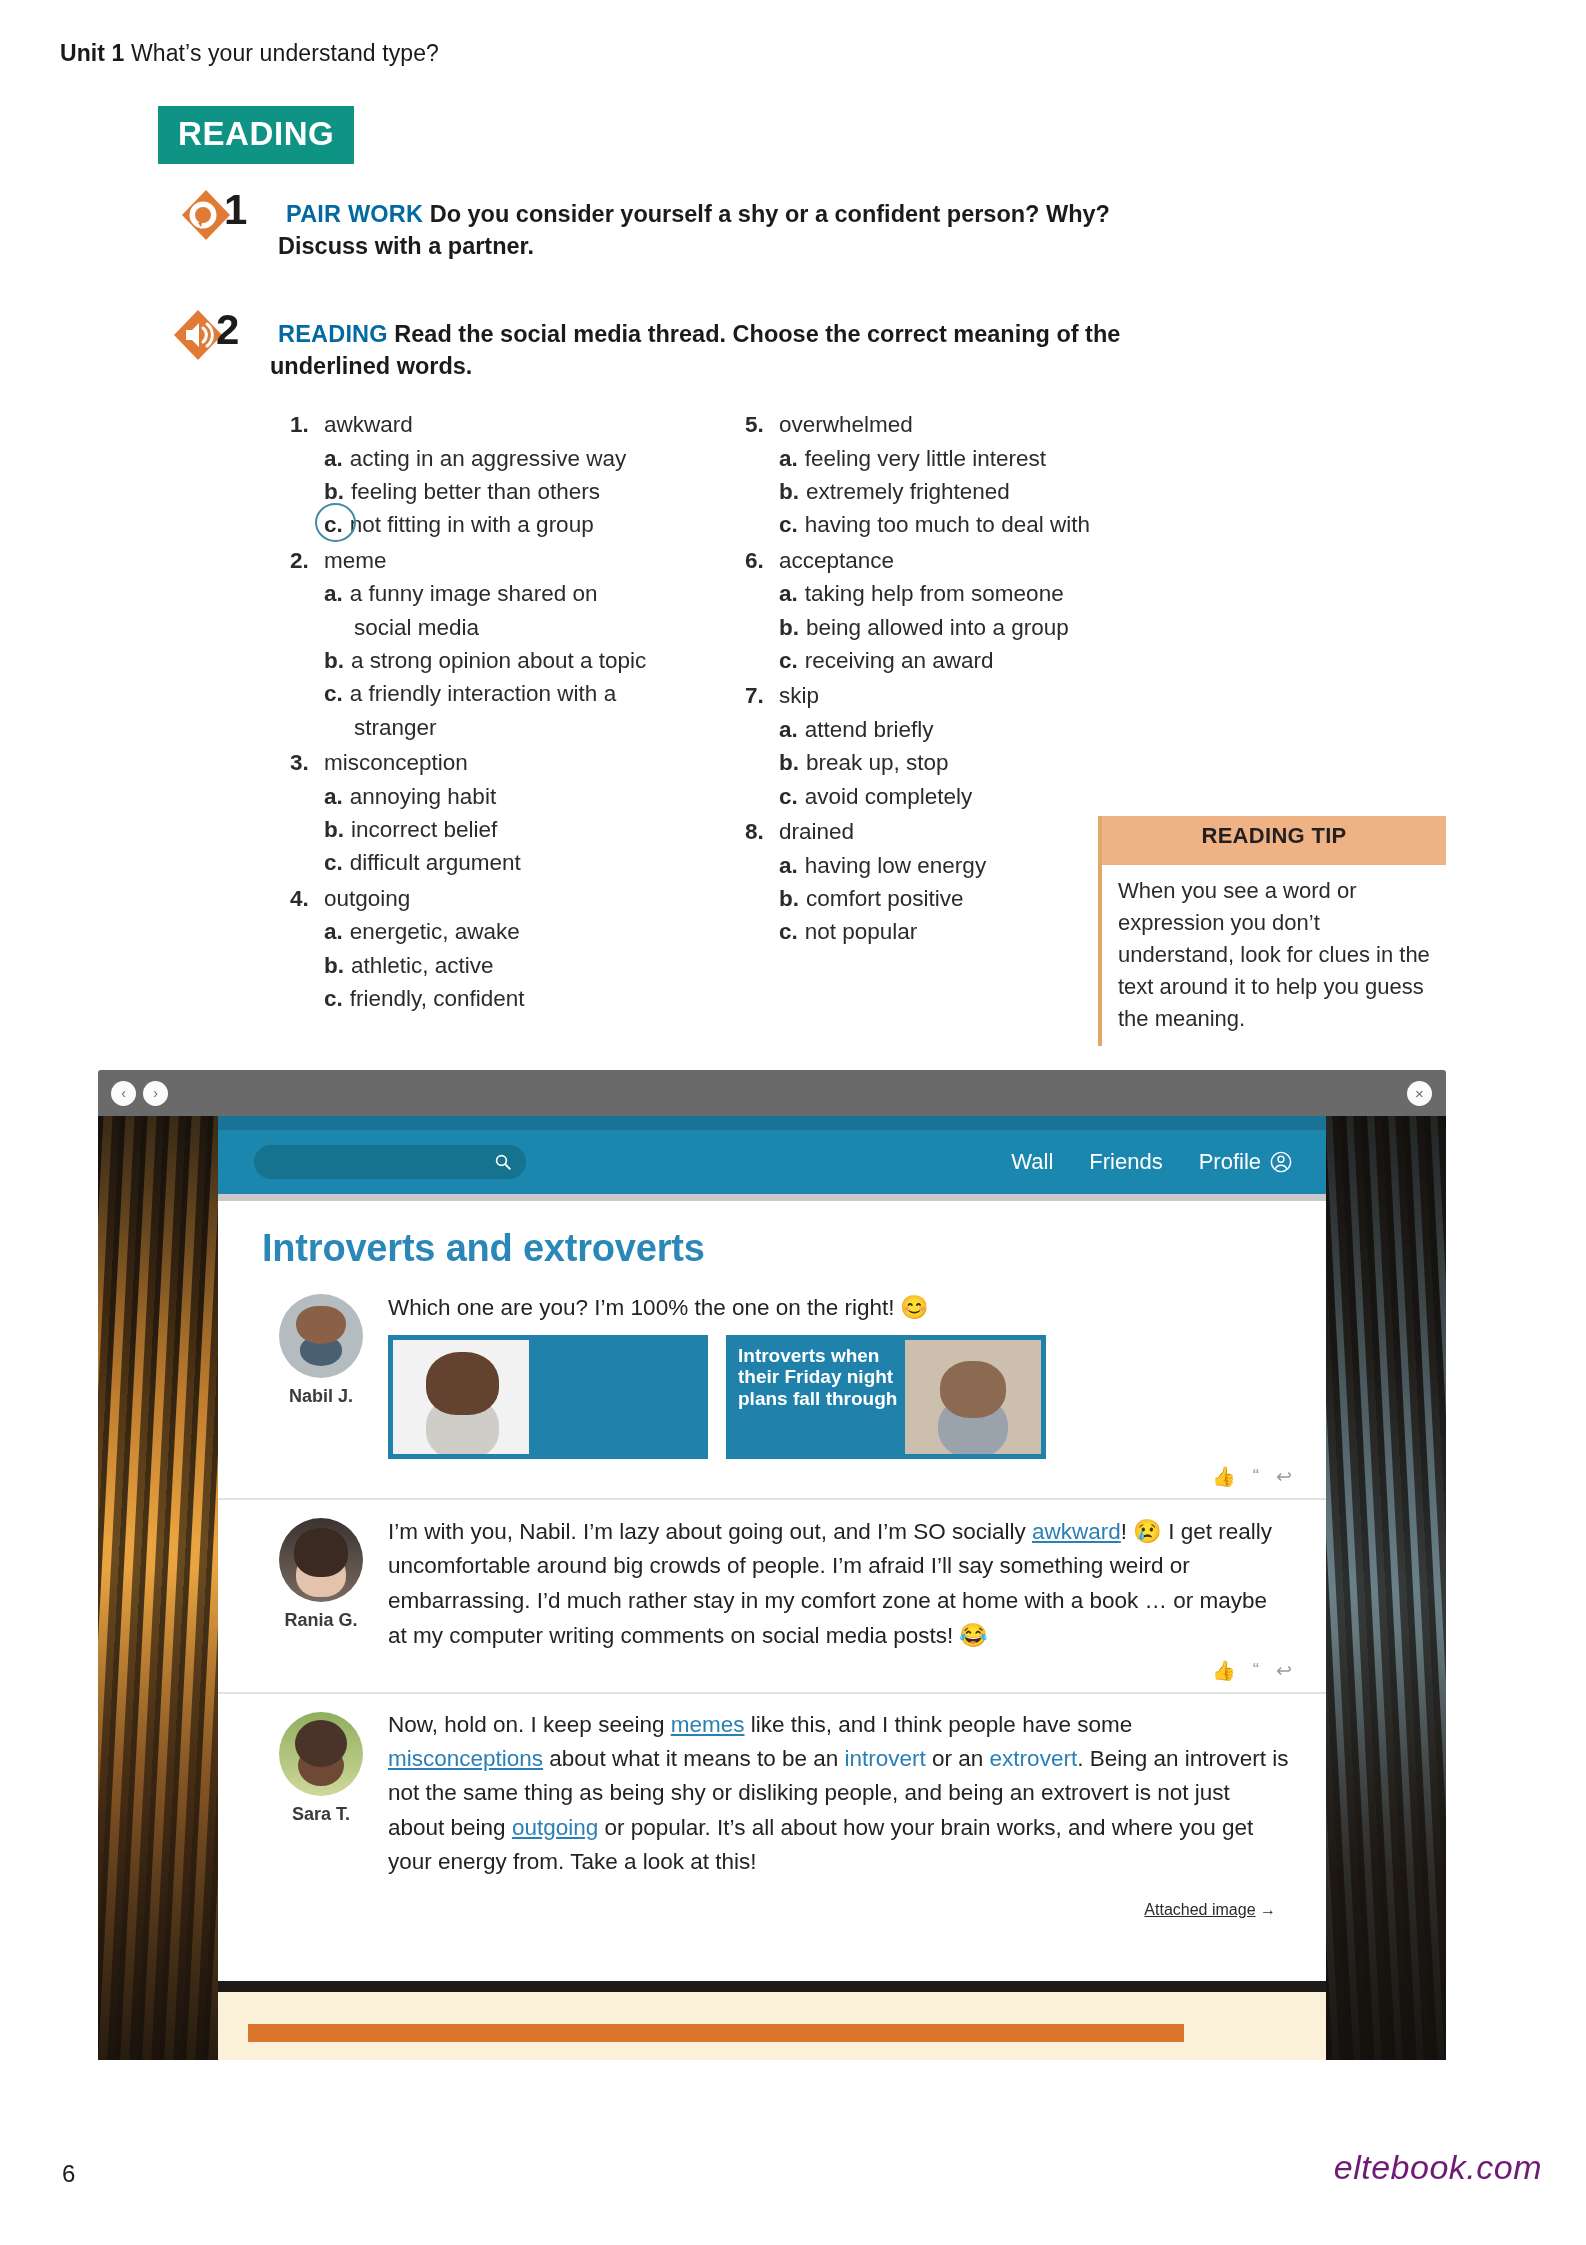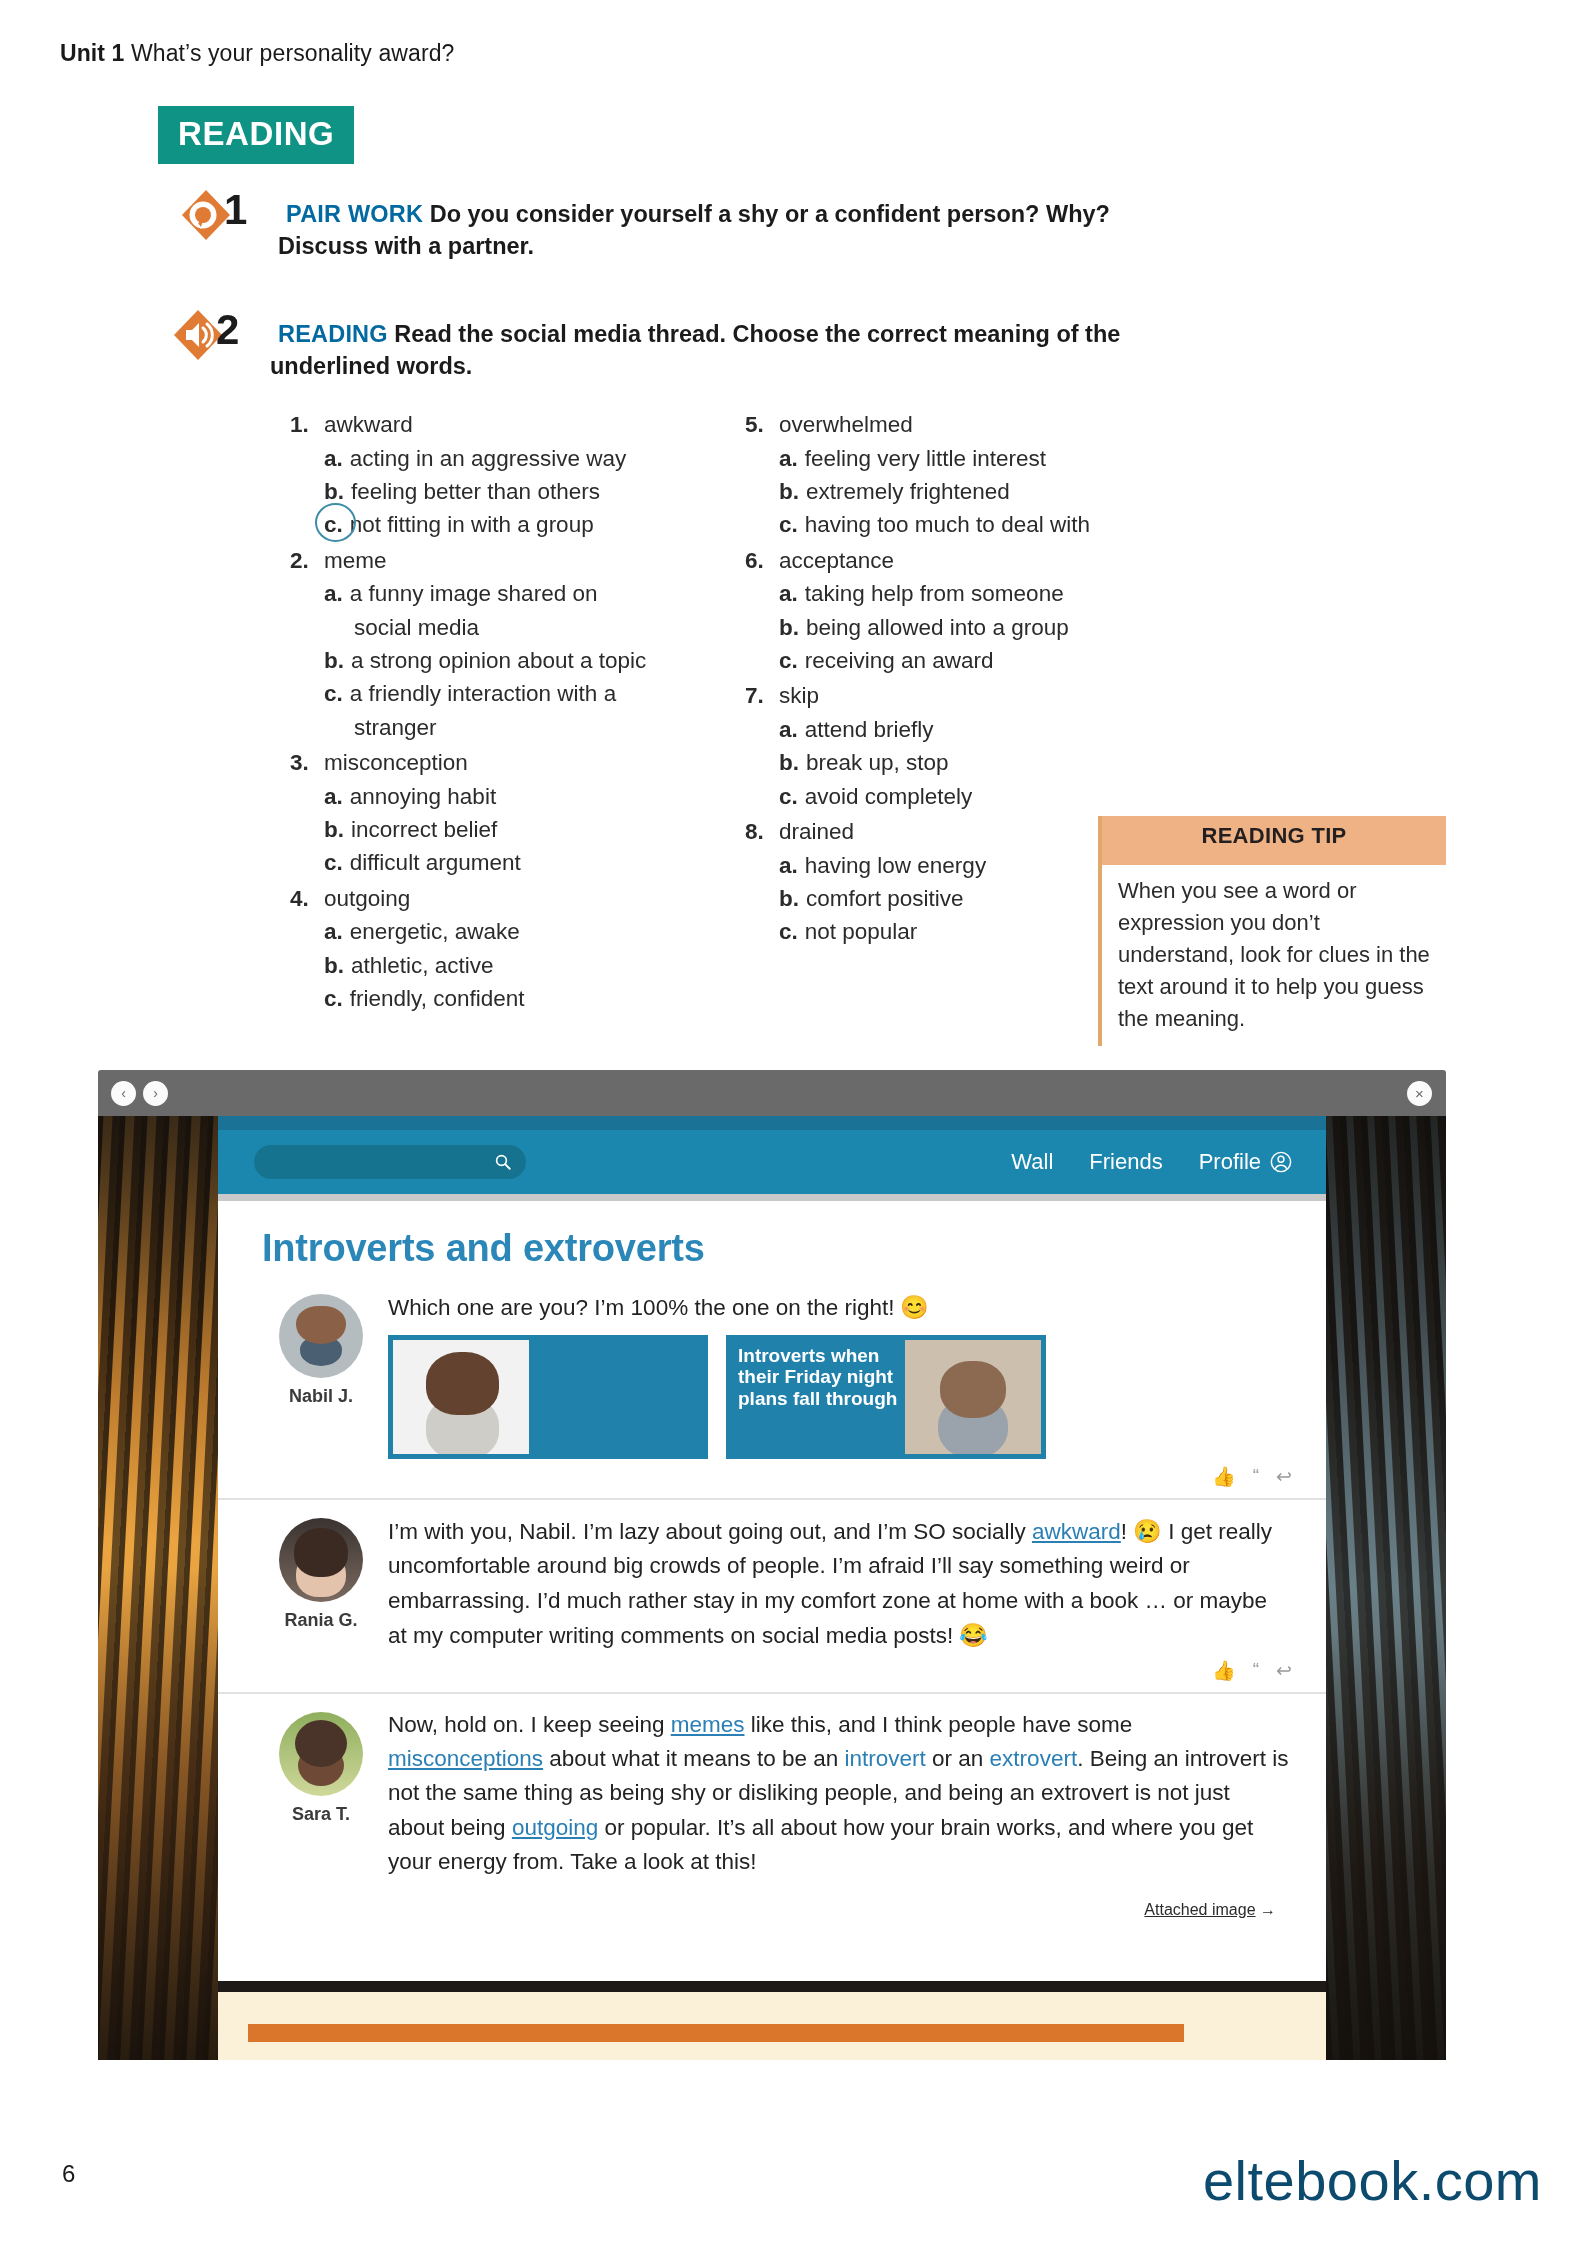--- a/index.html
+++ b/index.html
@@ -264,32 +264,33 @@
     height: 18px; background: #d9762b;
   }
 
   
   .page-num {
     position: absolute; left: 62px; top: 2160px;
     font-size: 24px; color: #1a1a1a;
   }
   .watermark {
     position: absolute; right: 44px; top: 2148px;
-    font-size: 56px; color: #0c4a6e; letter-spacing: .5px;
+    font-size: 34px; color: #701a75; letter-spacing: .5px;
     font-family: "Liberation Sans", sans-serif;
+    font-style: italic;
   }
 </style>
 </head>
 <body>
 
 <div class="page">
 
   <div class="running-head">
     <span class="unit">Unit 1</span>
-    <span>What’s your personality award?</span>
+    <span>What’s your understand type?</span>
   </div>
 
   <div class="section-banner">READING</div>
 
   <div class="exercise" style="left:178px; top:188px;">
     <div class="ex-icon-wrap">
       <svg class="ex-badge" viewBox="0 0 56 54">
         <path d="M28 2 L52 27 L28 52 L4 27 Z" fill="#e07b35"></path>
         <circle cx="25" cy="27" r="13.5" fill="#ffffff"></circle>
         <path d="M18 36 L26 32 L23 41 Z" fill="#ffffff"></path>

